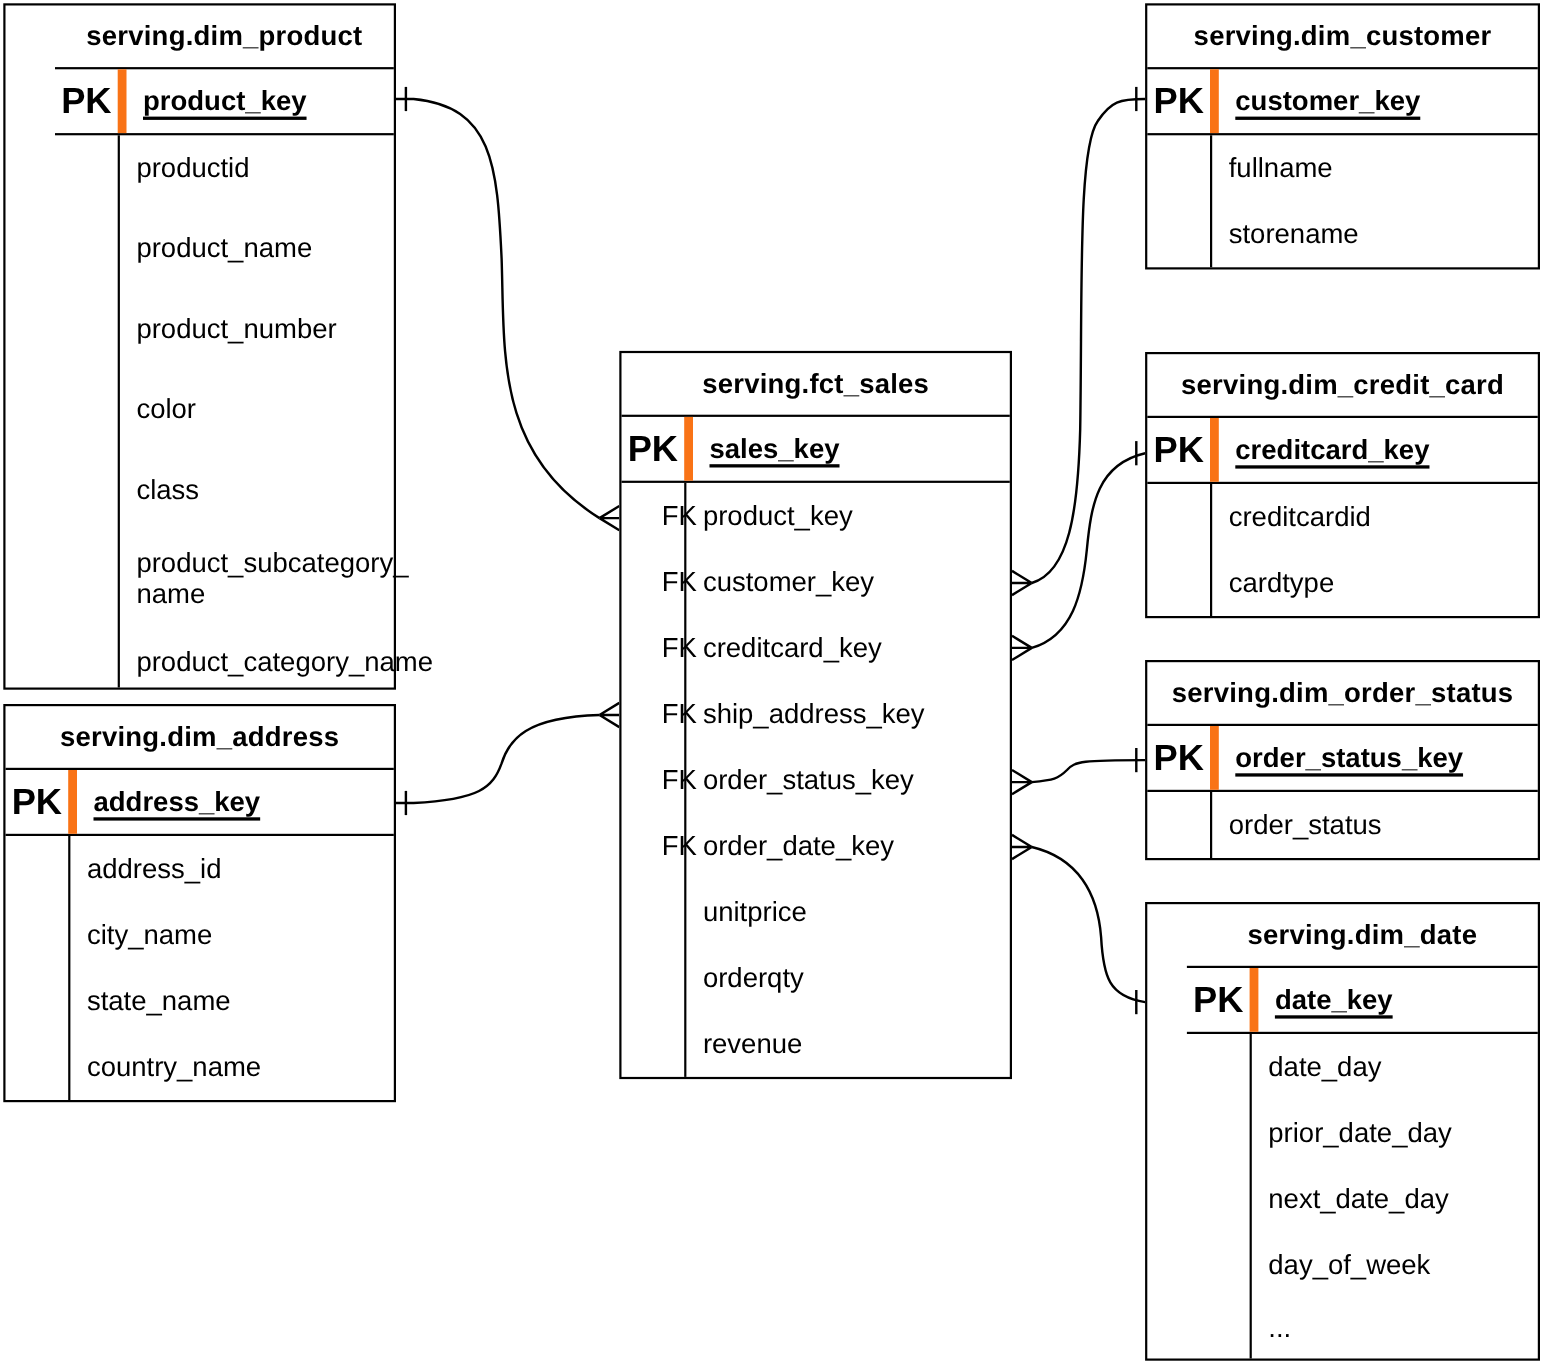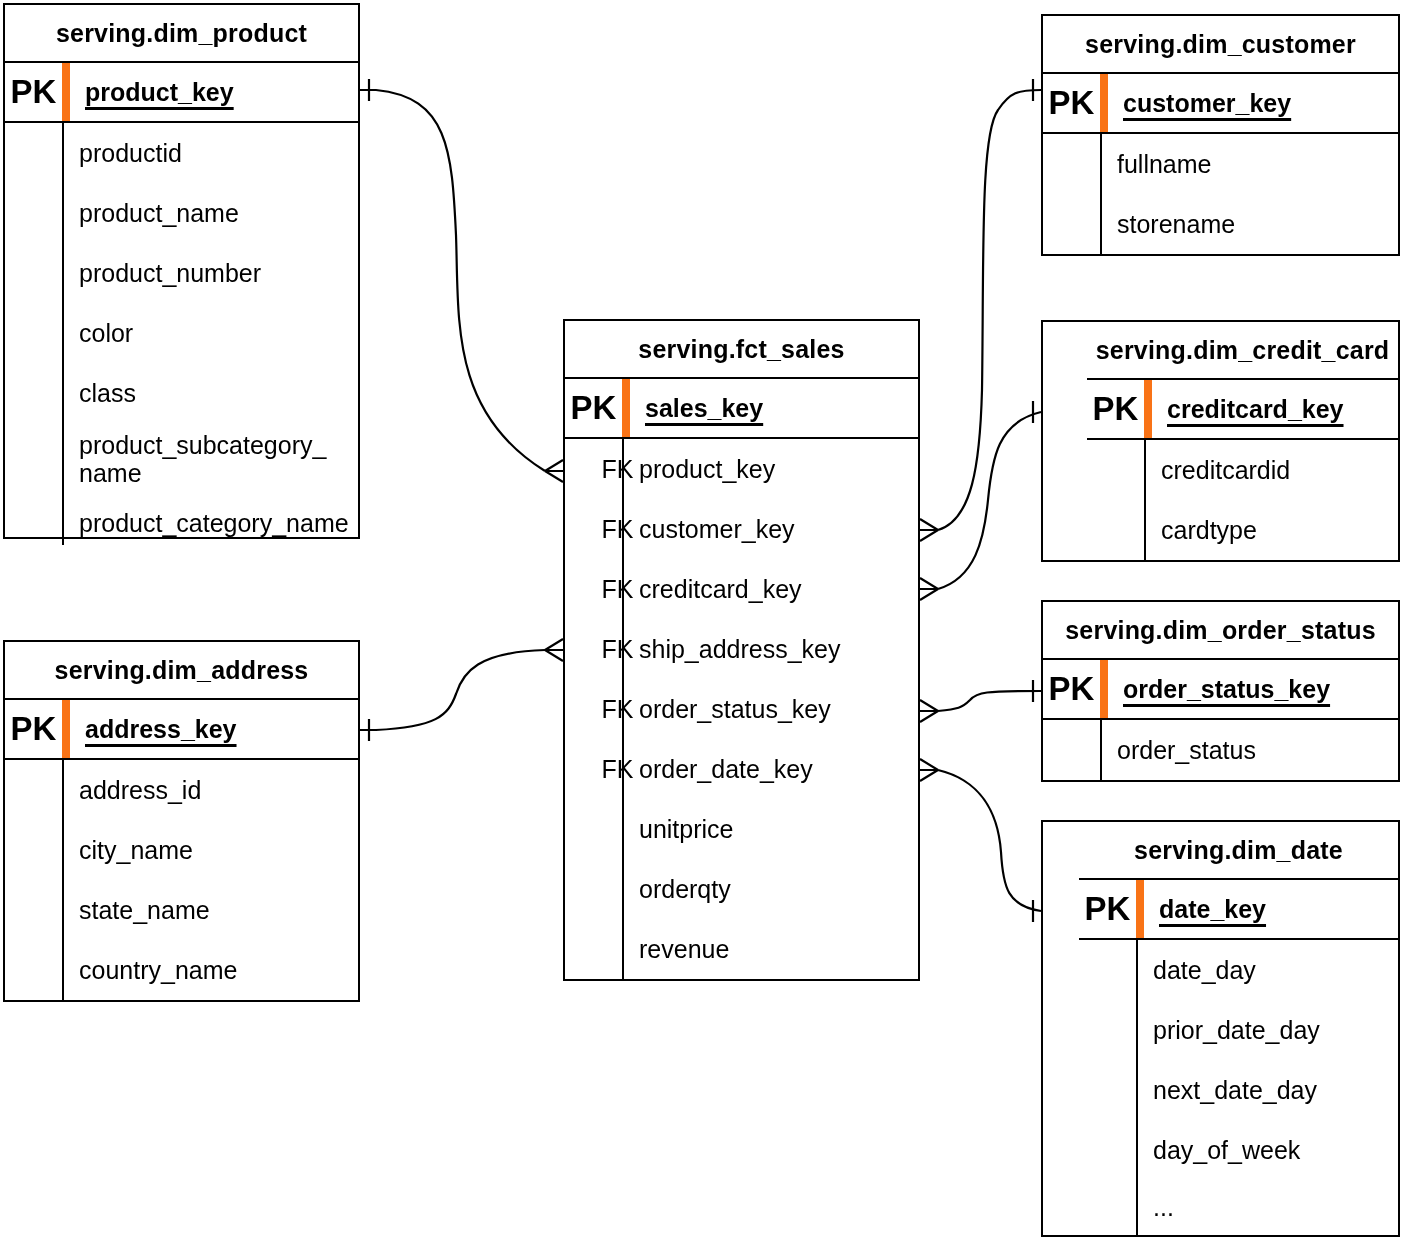--- a/index.html
+++ b/index.html
@@ -74,25 +74,25 @@
     padding-top:8px;
     width:255px;
     box-sizing:content-box;
     overflow-wrap:break-word;
     word-wrap:break-word;
   }
   .frow.short { height:44px; }
   .frow.last55 { height:55px; }
 
   
-  #t-dim-product      { left:3px;    top:3px;   width:357px; height:536px; }
+  #t-dim-product      { left:3px;    top:3px;   width:357px; height:624px;padding-left:45px; }
   #t-dim-address      { left:3px;    top:640px; width:357px; height:362px; }
   #t-fct-sales        { left:563px;  top:319px; width:357px; height:662px; }
-  #t-dim-customer     { left:1041px; top:14px;   width:359px; height:242px; }
-  #t-dim-credit-card  { left:1041px; top:320px; width:359px; height:242px;padding-left:44px; }
+  #t-dim-customer     { left:1041px; top:3px;   width:359px; height:242px; }
+  #t-dim-credit-card  { left:1041px; top:320px; width:359px; height:242px; }
   #t-dim-order-status { left:1041px; top:600px; width:359px; height:182px; }
   #t-dim-date         { left:1041px; top:820px; width:359px; height:417px;padding-left:36px; }
 
   svg path, svg line { stroke:#000; stroke-width:2.2; fill:none; }
 </style>
 </head>
 <body>
 
 <svg id="wires" viewBox="0 0 1402 1242" xmlns="http://www.w3.org/2000/svg">
   <g>

